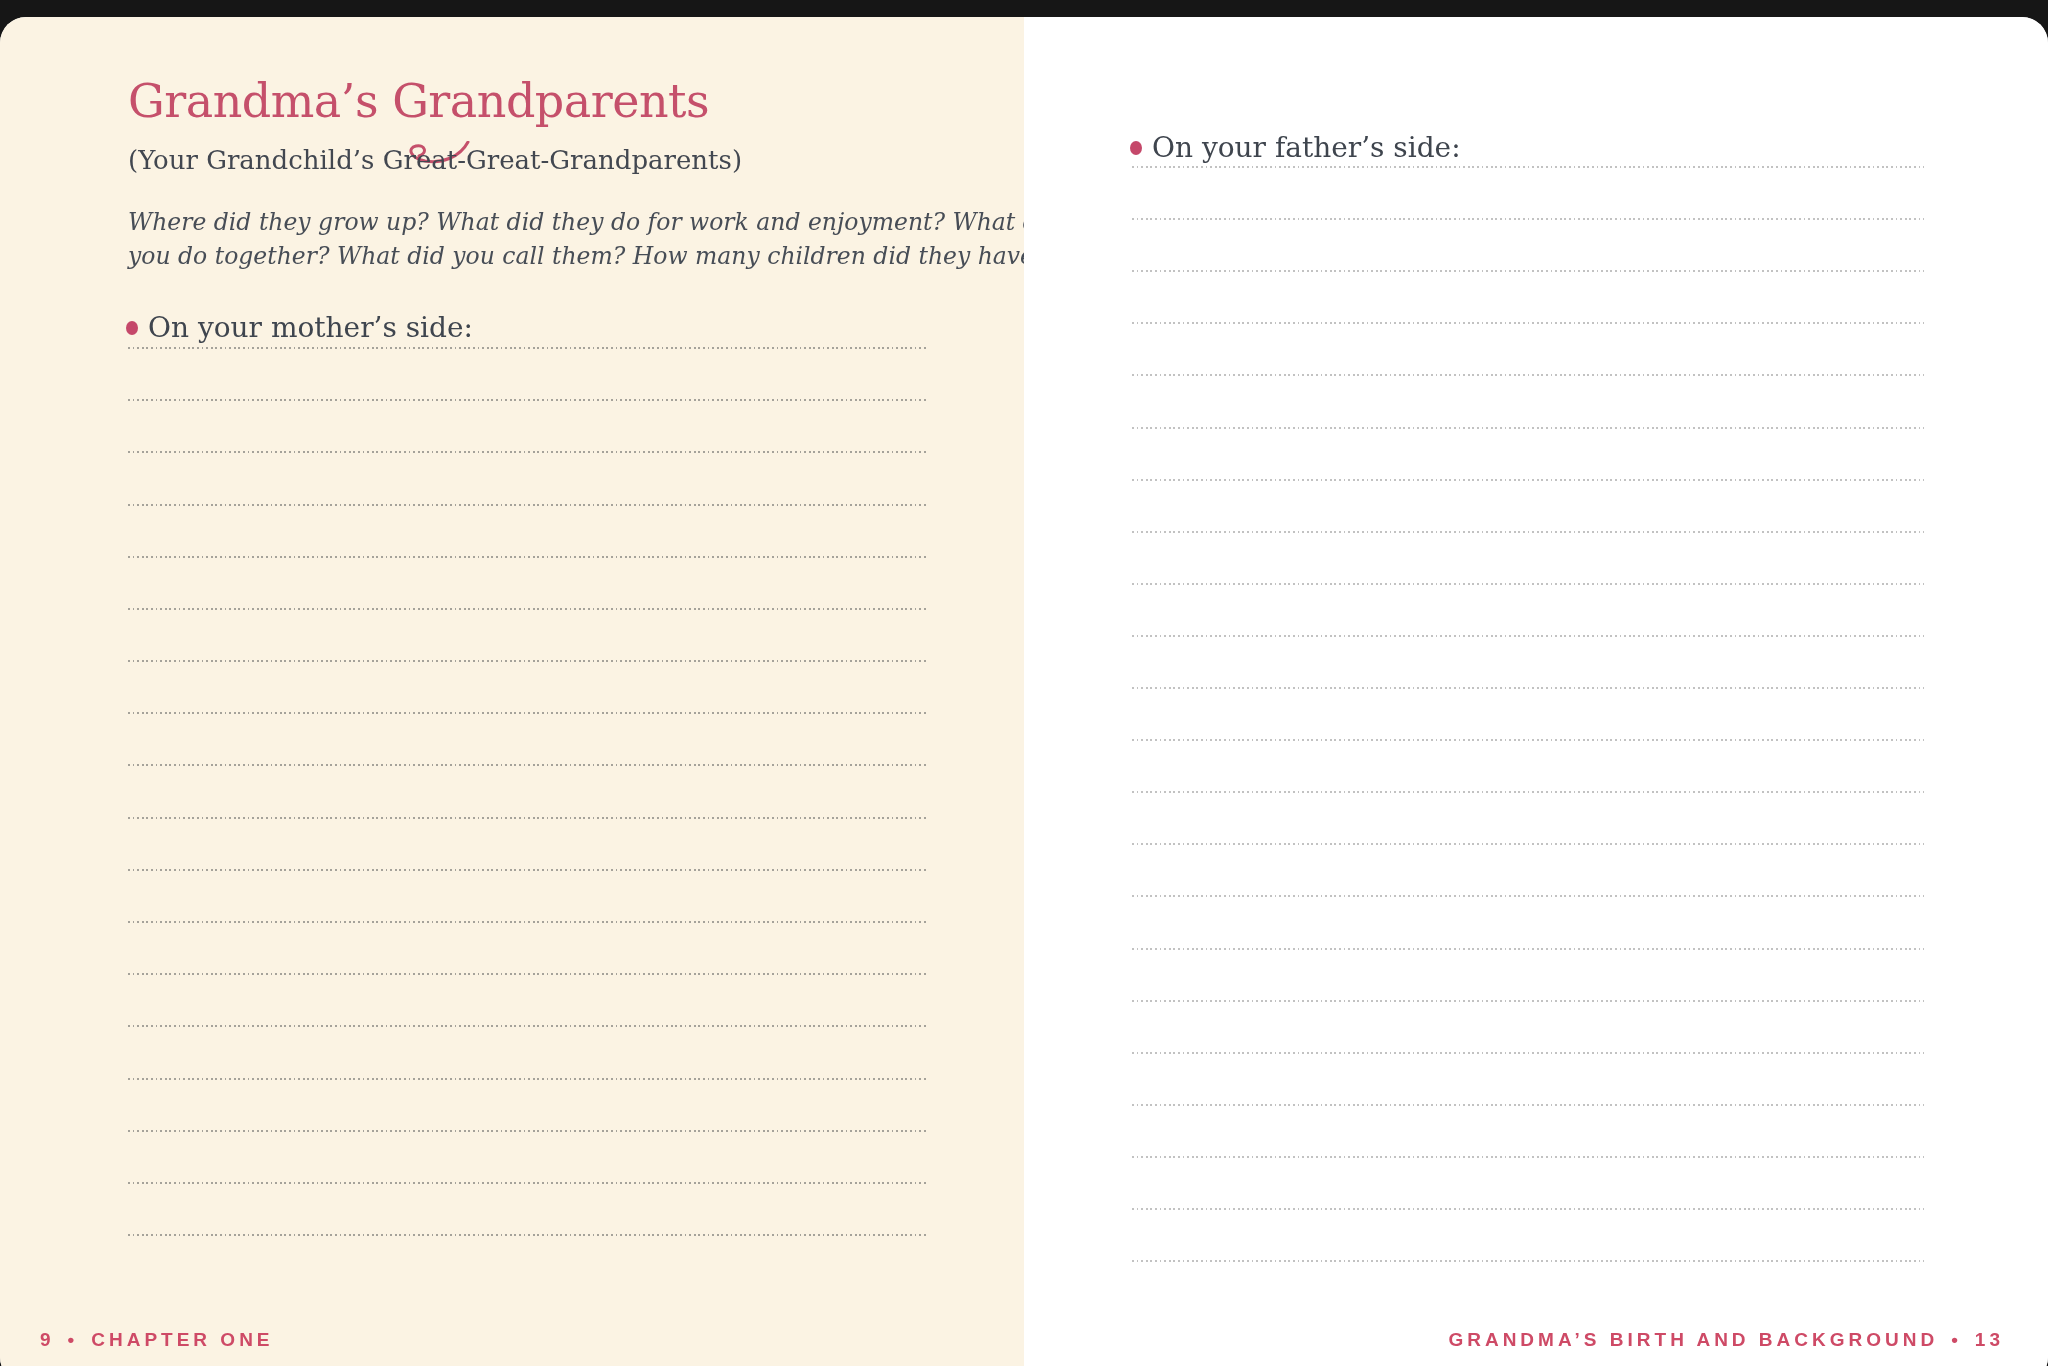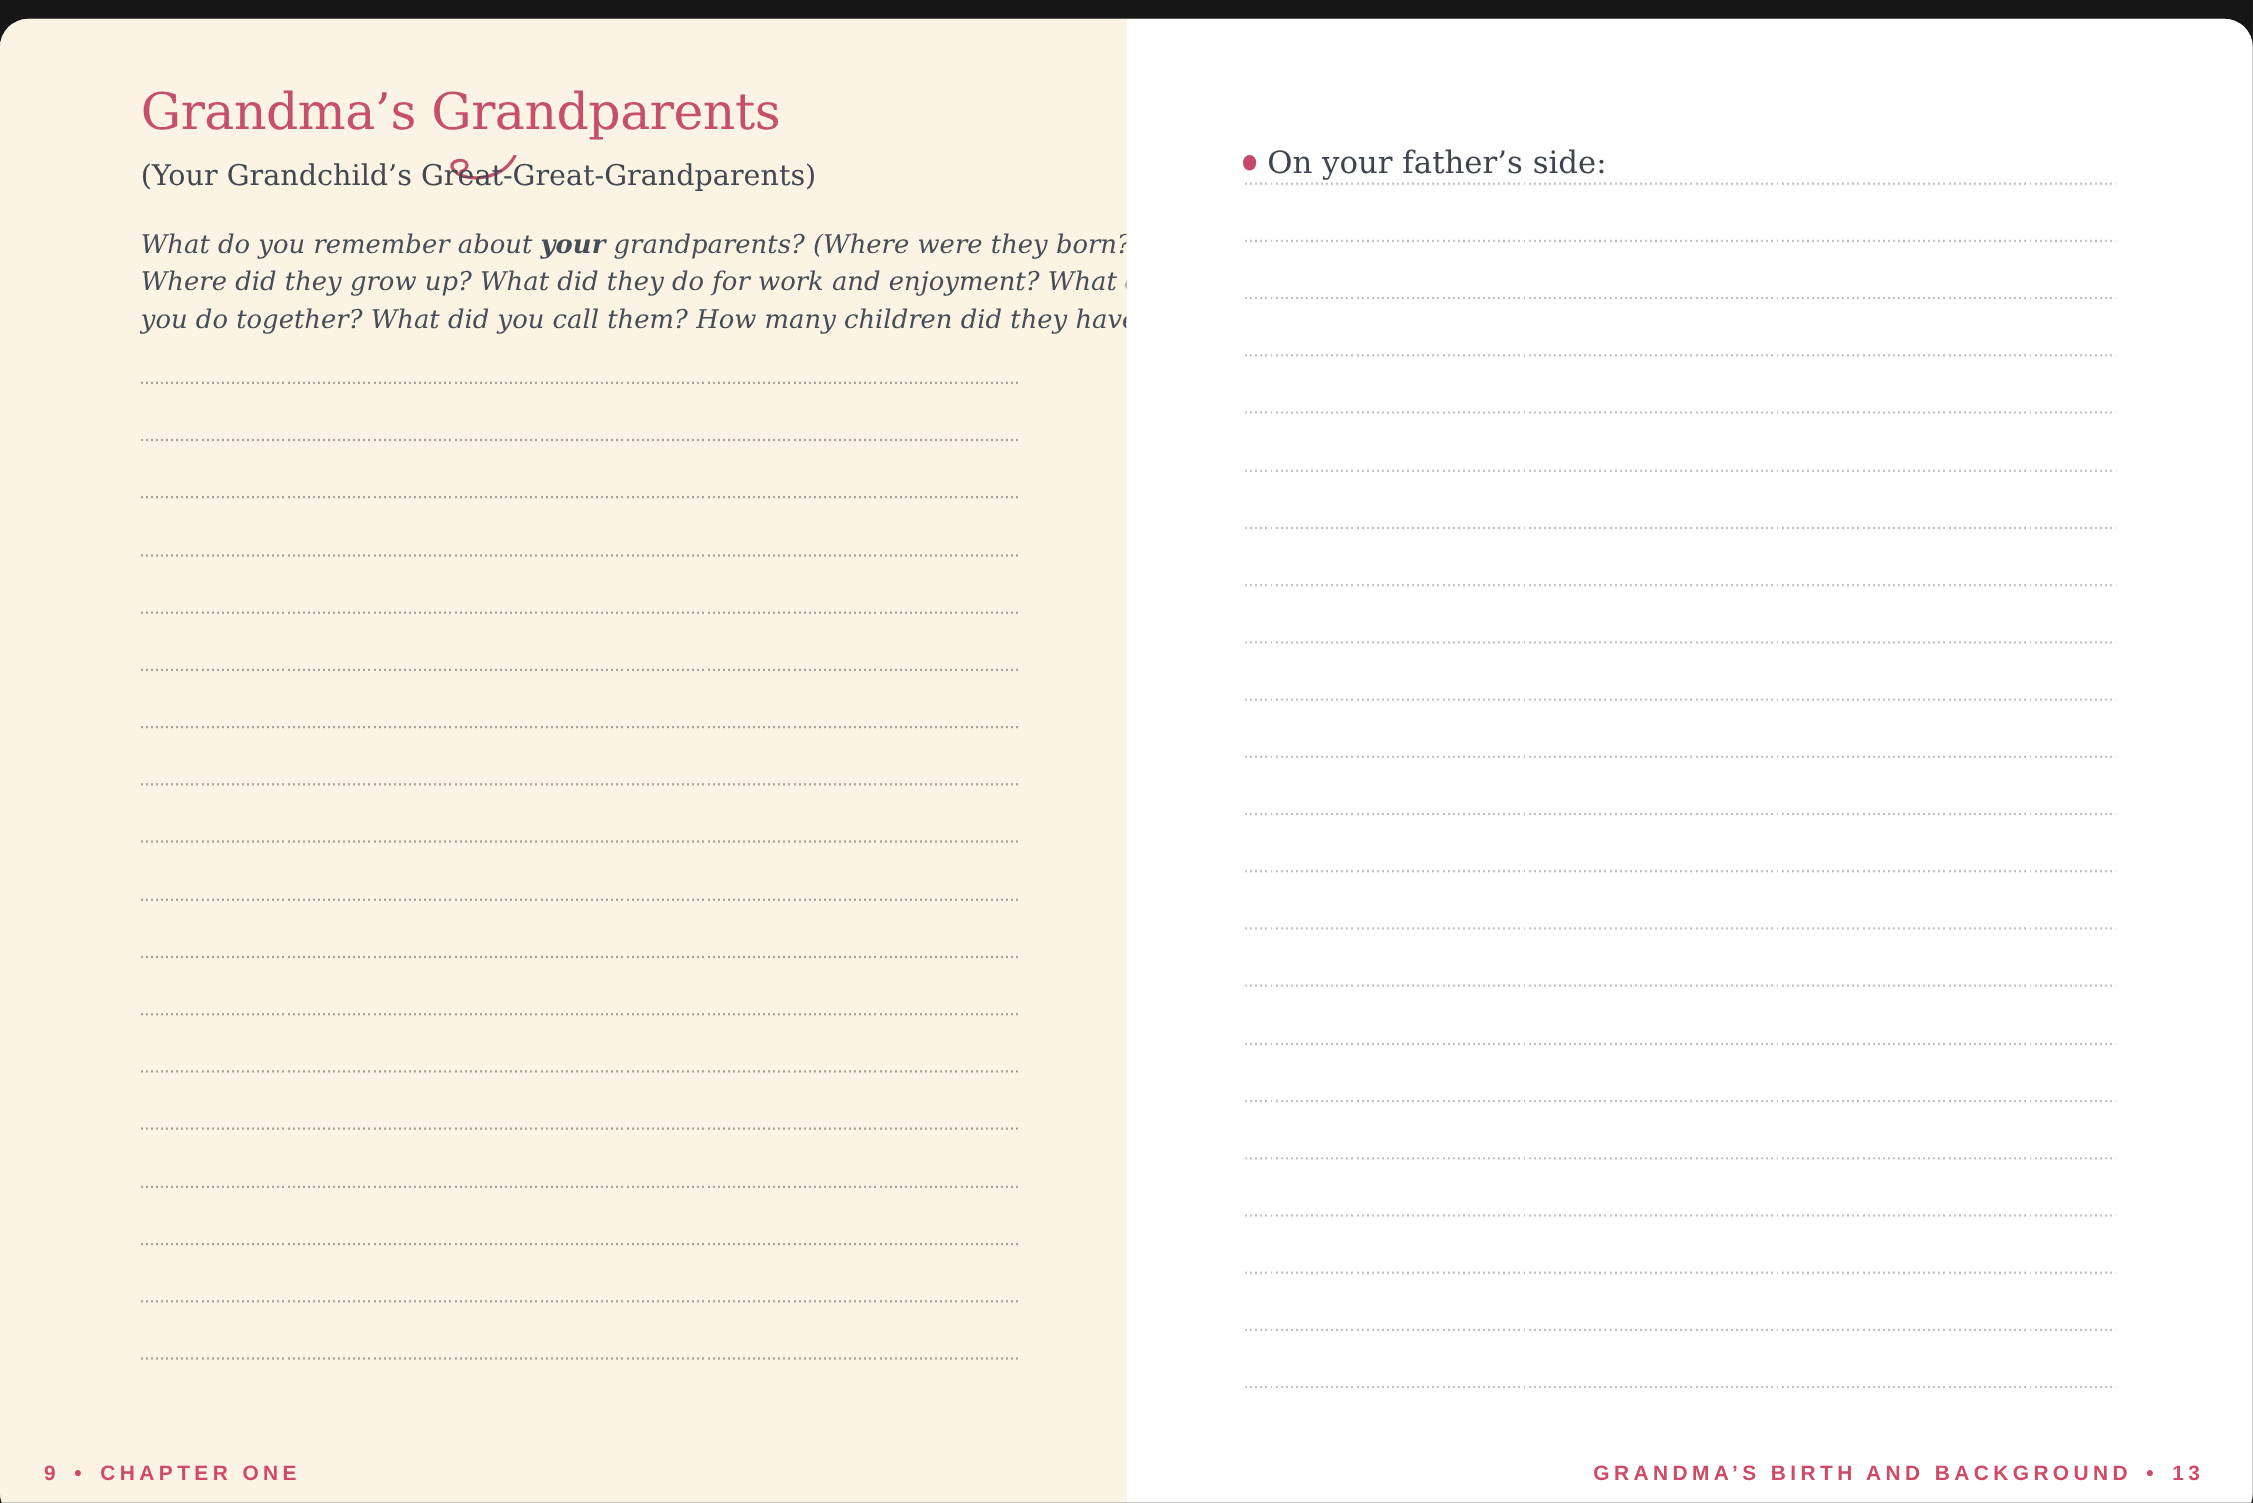--- a/index.html
+++ b/index.html
@@ -90,25 +90,28 @@
 <div class="book">
 
   <div class="page-left">
     <h1 class="title">Grandma’s Grandparents</h1>
     <svg class="title-swash" width="72" height="26" viewBox="0 0 72 26">
       <path d="M70,1 C62,16 44,23 27,20 C12,17 9,7 18,5 C27,3 30,12 21,15" fill="none" stroke="#C5506B" stroke-width="3" stroke-linecap="round"></path>
     </svg>
     <div class="subtitle">(Your Grandchild’s Great-Great-Grandparents)</div>
 
     <div class="prompt">
-      <div><span>What do you remember about </span><b>your</b><span> grandparents? (Where were they born?</span></div>
       <div>Where did they grow up? What did they do for work and enjoyment? What did</div>
       <div>you do together? What did you call them? How many children did they have?)</div>
     </div>
 
+    <div class="label-row label-mother">
+      <span class="bullet"></span>
+      <span>On your mother’s side:</span>
+    </div>
   </div>
 
   <div class="page-right"></div>
 
   <div class="label-row label-father">
     <span class="bullet"></span>
     <span>On your father’s side:</span>
   </div>
 
   <div id="left-lines">

